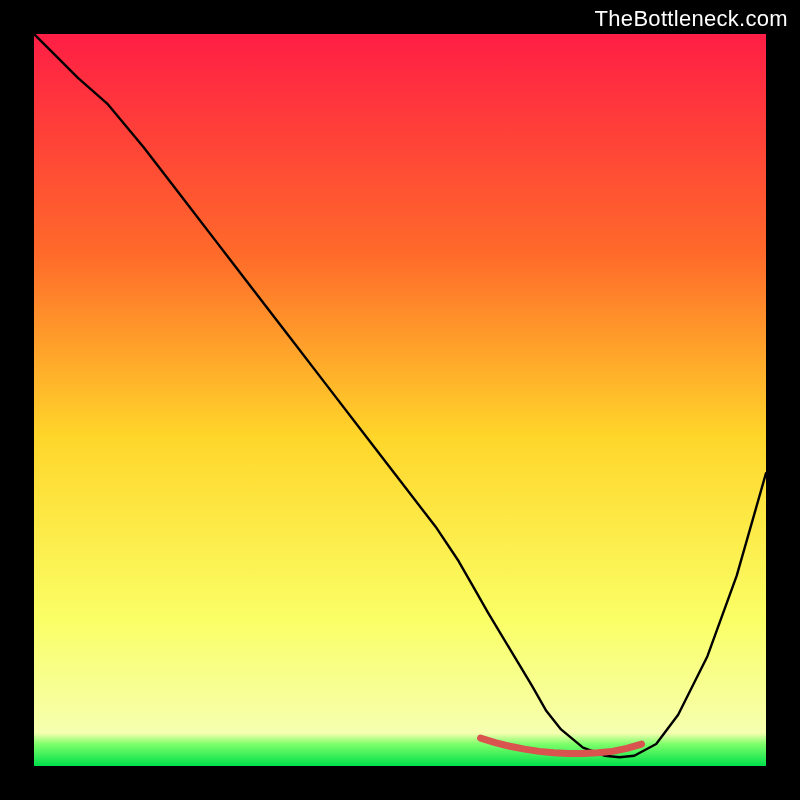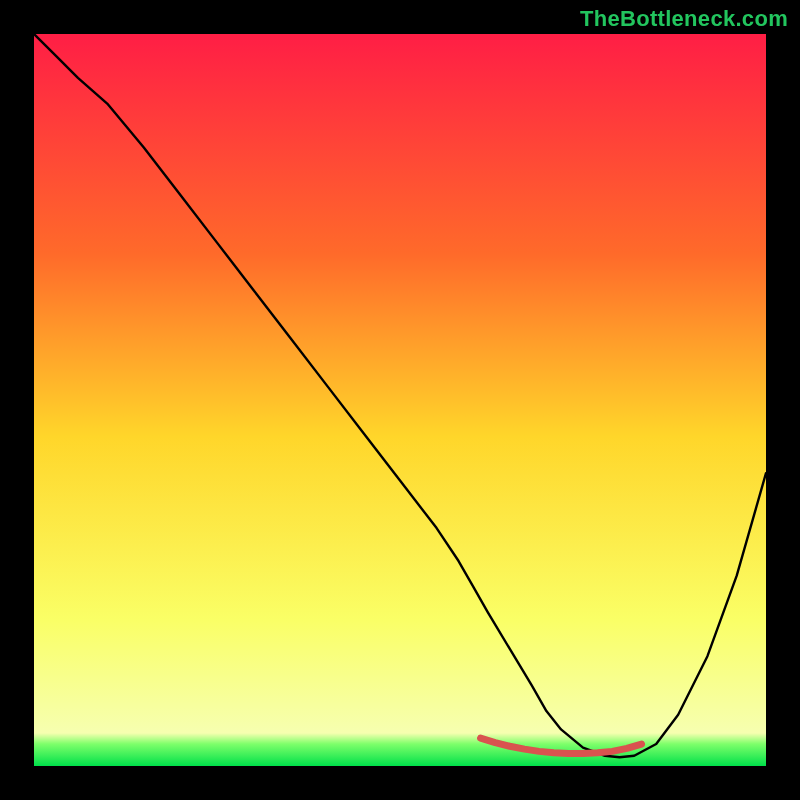--- a/index.html
+++ b/index.html
@@ -14,23 +14,23 @@
   .frame {
     position: relative;
     width: 800px;
     height: 800px;
     background: #000;
   }
   .watermark {
     position: absolute;
     top: 6px;
     right: 12px;
-    color: #22c55e;
+    color: #ffffff;
     font-size: 22px;
-    font-weight: 700;
+    font-weight: 400;
     letter-spacing: 0.3px;
     z-index: 5;
   }
   .plot-wrap {
     position: absolute;
     left: 34px;
     top: 34px;
     width: 732px;
     height: 732px;
   }

